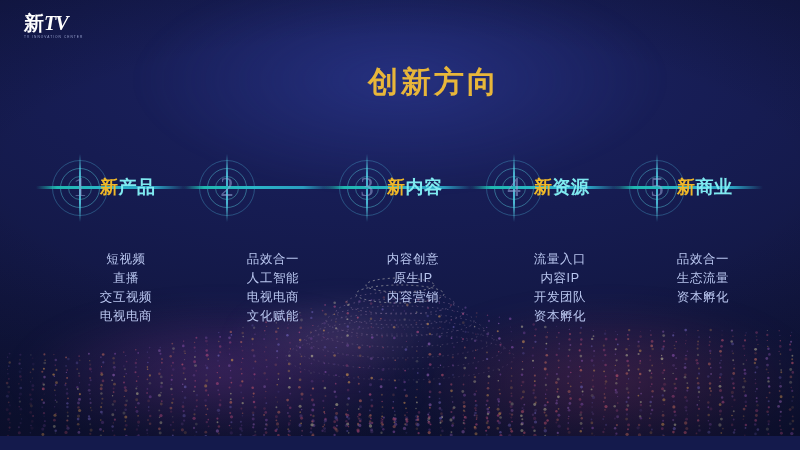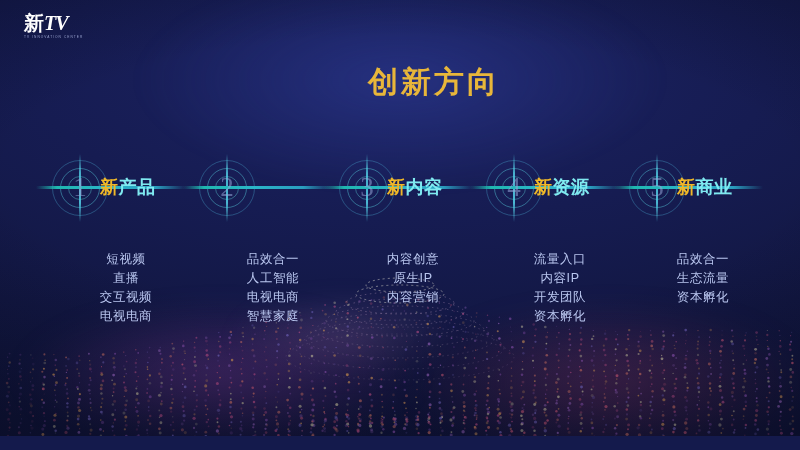--- a/index.html
+++ b/index.html
@@ -2041,21 +2041,21 @@
             <div class="ring r3"></div>
           <div class="cross-v"></div>
             <div class="cross-h"></div>
           <div class="rnum">2</div>
         </div>
       </div>
       <div class="items">
         <div class="item">品效合一</div>
         <div class="item">人工智能</div>
         <div class="item">电视电商</div>
-        <div class="item">智慧家庭</div>
+        <div class="item">文化赋能</div>
       </div>
     </div>
 
     <div class="col col-2">
       <div class="head">
         <div class="reticle">
           <div class="ring r1"></div>
             <div class="ring r2"></div>
             <div class="ring r3"></div>
           <div class="cross-v"></div>

